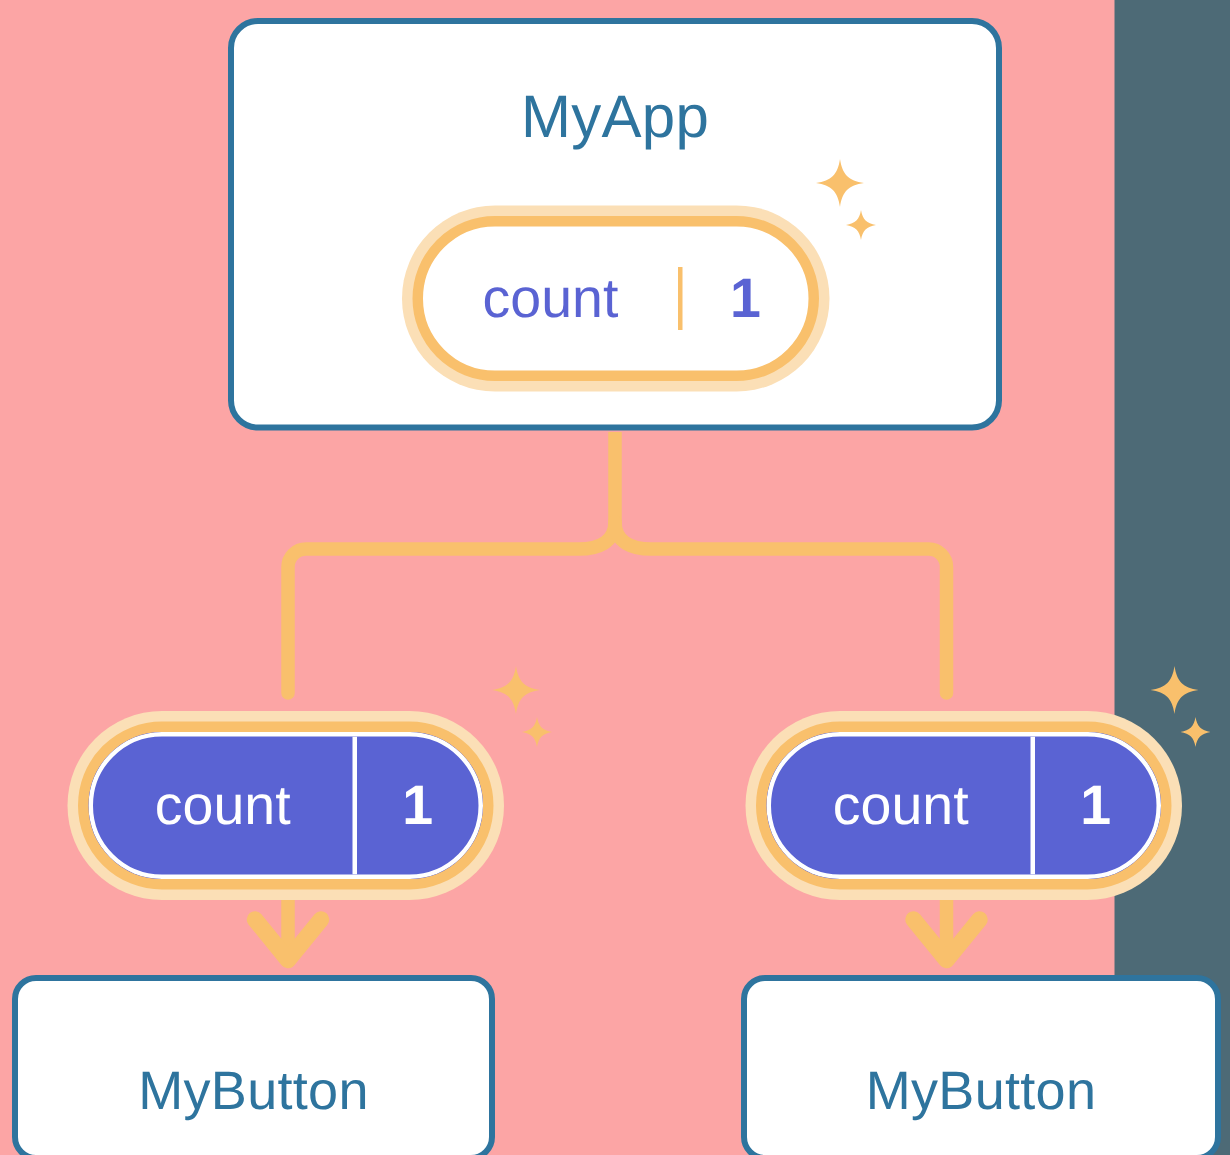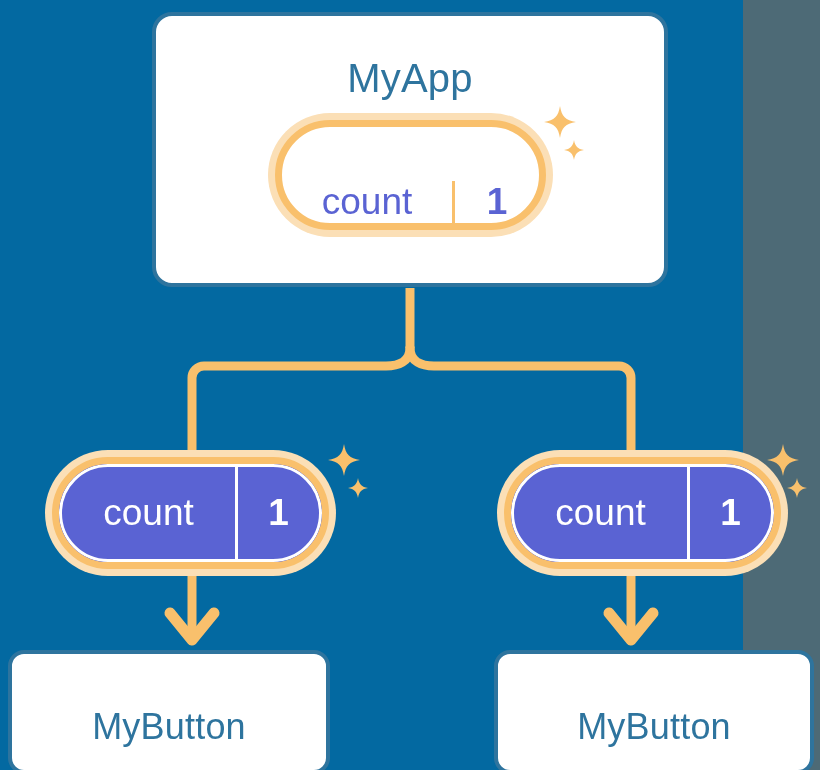--- a/index.html
+++ b/index.html
@@ -11,21 +11,21 @@
     width: 820px;
     height: 770px;
     background: #4d6a76;
     font-family: "Liberation Sans", sans-serif;
     overflow: hidden;
   }
   #stage {
     position: relative;
     width: 743px;
     height: 770px;
-    background: #0369a1;
+    background: #fca5a5;
   }
 
   
   #connectors {
     position: absolute;
     left: 0;
     top: 0;
     width: 820px;
     height: 770px;
     z-index: 1;
@@ -84,25 +84,26 @@
 
   
   .pill-wrap {
     position: absolute;
     z-index: 4;
   }
   .pill {
     position: relative;
     box-sizing: border-box;
     display: flex;
-    align-items: flex-end;
+    align-items: center;
     border-radius: 999px;
     border: 7px solid #f9c06c;
     box-shadow: 0 0 0 7px #fbdfb6;
     overflow: hidden;
+    margin-top: 24px;
   }
   .pill-key, .pill-val {
     display: flex;
     align-items: center;
     justify-content: center;
     box-sizing: border-box;
   }
 
   
   #pill-app {

